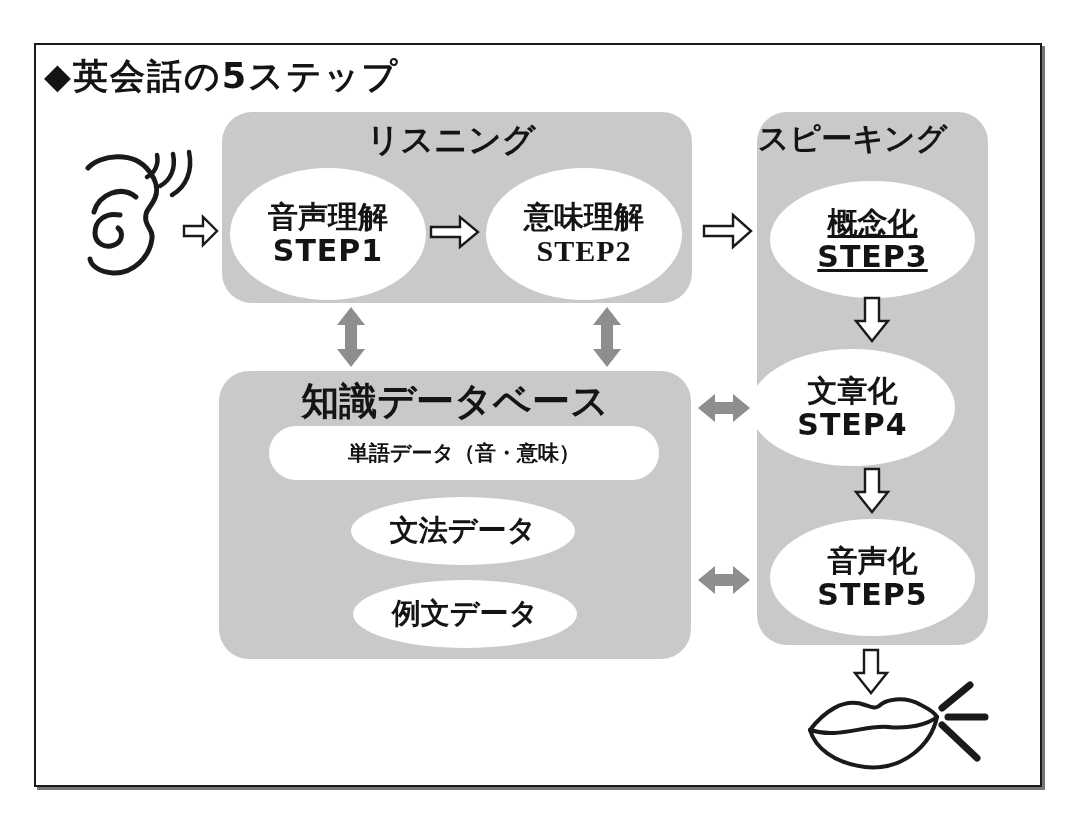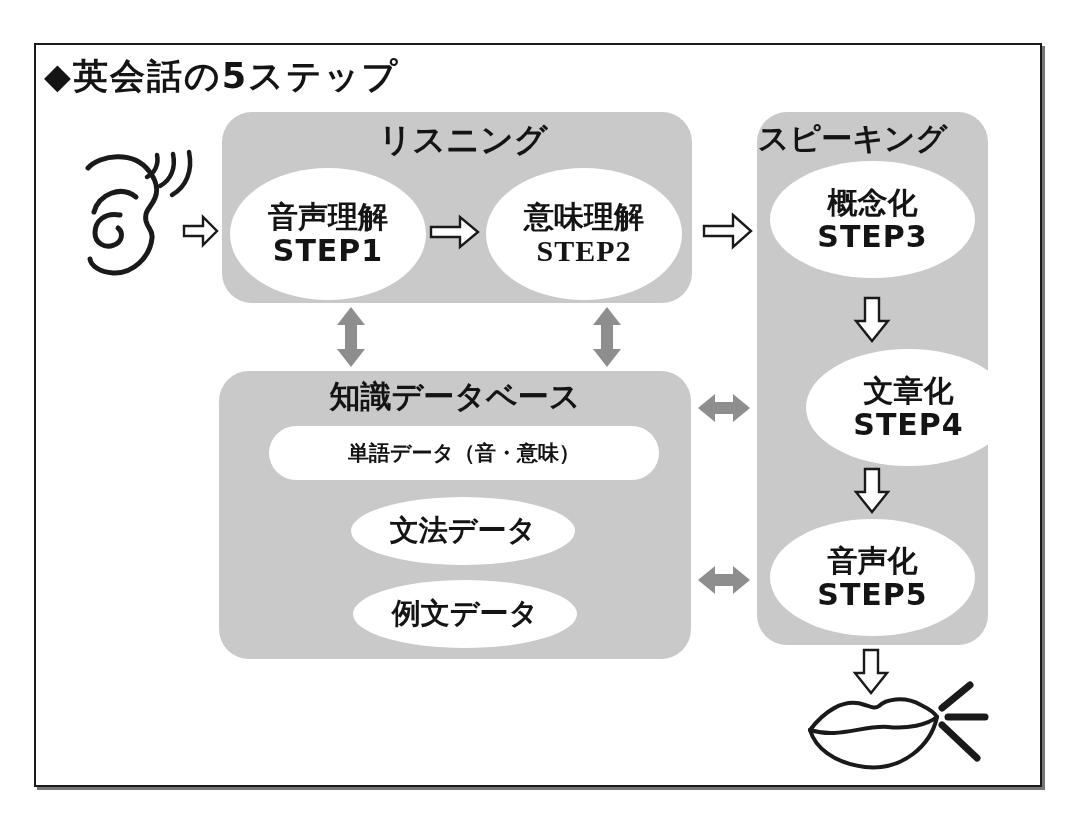--- a/index.html
+++ b/index.html
@@ -15,34 +15,34 @@
     position:absolute;left:44px;top:53px;font-size:35px;font-weight:700;
     letter-spacing:2px;white-space:nowrap;
   }
   .gbox{position:absolute;background:var(--box-gray,#c9c9c9);border-radius:30px;}
   .box-listening{left:222px;top:112px;width:470px;height:191px;}
   .box-speaking{left:757px;top:112px;width:231px;height:533px;}
   .box-knowledge{left:219px;top:371px;width:472px;height:288px;}
   .boxlabel{
     position:absolute;text-align:center;font-weight:600;white-space:nowrap;
   }
-  .lbl-listening{left:228px;top:118px;width:470px;font-size:33px;}
+  .lbl-listening{left:216px;top:118px;width:470px;font-size:33px;}
   .lbl-speaking{left:737px;top:118px;width:231px;font-size:31px;}
-  .lbl-knowledge{left:219px;top:376px;width:472px;font-size:31px;}
+  .lbl-knowledge{left:219px;top:376px;width:472px;font-size:38px;}
   .node{
     position:absolute;background:#fff;border-radius:50%;
     display:flex;flex-direction:column;align-items:center;justify-content:center;
     line-height:1.12;font-weight:600;text-align:center;
   }
   .node .nm{font-size:30px;white-space:nowrap;}
   .node .st{font-size:30px;letter-spacing:1px;white-space:nowrap;}
   .n-step1{left:230px;top:168px;width:196px;height:132px;}
   .n-step2{left:486px;top:168px;width:196px;height:132px;font-family:Liberation Serif, serif;}
-  .n-step3{left:770px;top:161px;width:205px;height:117px;}
-  .n-step4{left:806px;top:349px;width:205px;height:117px;}
+  .n-step3{left:770px;top:181px;width:205px;height:117px;text-decoration:underline;}
+  .n-step4{left:750px;top:349px;width:205px;height:117px;}
   .n-step5{left:770px;top:519px;width:205px;height:117px;}
   .pill{
     position:absolute;left:269px;top:426px;width:390px;height:54px;border-radius:27px;
     background:#fff;display:flex;align-items:center;justify-content:center;
     font-size:21px;font-weight:600;white-space:nowrap;
   }
   .kell{
     position:absolute;width:224px;height:68px;border-radius:50%;background:#fff;
     display:flex;align-items:center;justify-content:center;
     font-size:29px;font-weight:600;white-space:nowrap;

